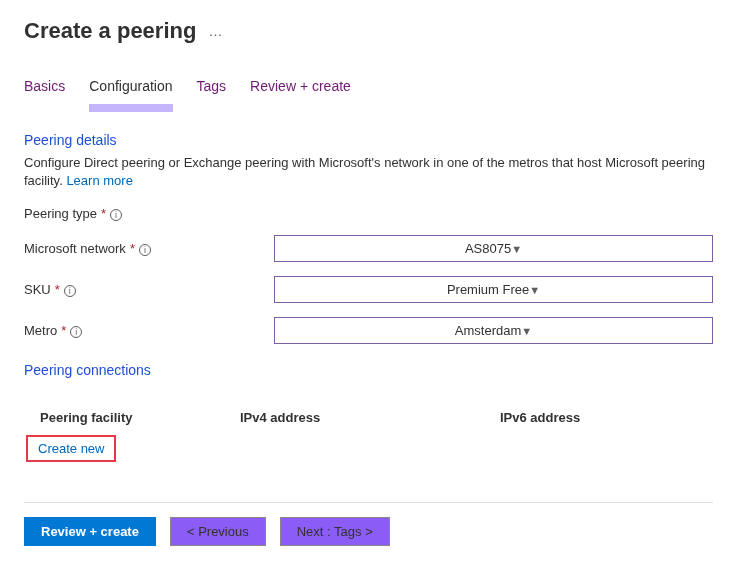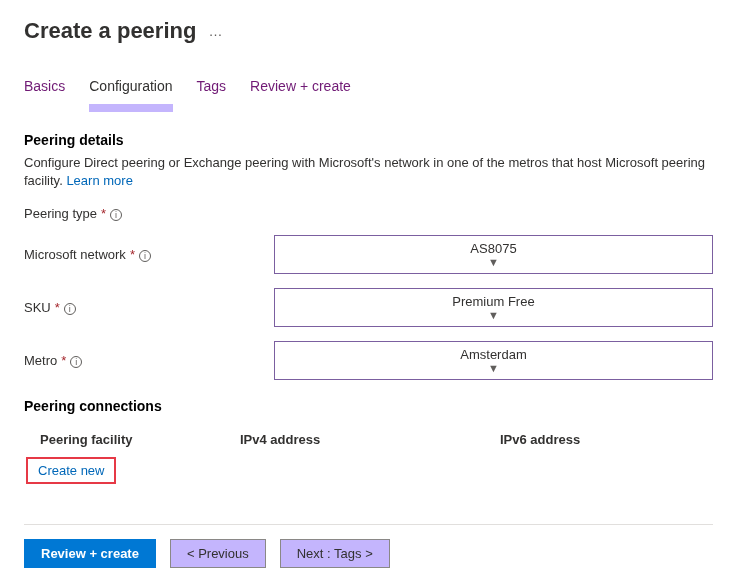--- a/index.html
+++ b/index.html
@@ -17,21 +17,21 @@
     .tabs { display: flex; gap: 24px; border-bottom: 0; margin-bottom: 20px; }
     .tab {
       padding: 6px 0 10px 0;
       font-size: 14px;
       color: #323130;
       cursor: pointer;
       border-bottom: 2px solid transparent;
     }
     .tab.active { border-bottom: 8px solid #c4b5fd; font-weight: 400; color:#323130;}
     .tab:not(.active){ color:#701a75; }
-    .section-head { font-size: 14px; font-weight: 700; color:#000000; margin-bottom:6px;}
+    .section-head { font-size: 14px; font-weight: 400; color:#1d4ed8; margin-bottom:6px;}
     .section-desc { font-size: 13px; color:#323130; line-height: 1.4; margin-bottom: 16px; }
     .link { color: #0067b8; cursor: pointer; text-decoration: none; }
     .form-row { display: flex; align-items: center; margin-bottom: 14px; }
     .form-label { width: 250px; display:flex; align-items:flex-end; gap:4px; font-size:13px; color:#323130;}
     .req { color:#a4262c; }
     .info-icon {
       width:12px; height:12px; border:1px solid #605e5c; border-radius:50%;
       display:inline-flex; align-items:center; justify-content:center;
       font-size:9px; color:#605e5c; cursor:pointer;
     }
@@ -42,43 +42,42 @@
     }
     .pill-option {
       padding: 3px 16px; cursor:pointer; background:#fff; color:#323130;
     }
     .pill-option.selected { background:#0078d4; color:#fff; }
     .dropdown {
       width:100%; border:1px solid #8a8886; padding:5px 8px;
       display:flex; justify-content:center; align-items:center;
       font-size:13px; cursor:pointer;
       border-color:#605e5c;
-      flex-direction:column;
     }
     .dropdown { border:1px solid #7b5fa0; }
     .chev { font-size:11px; color:#605e5c; }
     .section-gap { margin-top: 18px; }
     .conn-table-head {
       display:flex; gap: 40px; font-weight:600; font-size:13px;
-      margin-top:18px; margin-bottom:10px; padding-left:16px;
+      margin-top:32px; margin-bottom:10px; padding-left:16px;
     }
     .conn-col1 { width: 160px; }
     .conn-col2 { width: 220px; }
     .conn-col3 { width: 180px; }
     .create-new-box {
       display:inline-block; border:2px solid #e63946; padding:4px 10px; margin-left:2px;
     }
     .footer {
       position: relative; margin-top: 40px;
       border-top: 1px solid #e1dfdd; padding-top: 14px;
       display:flex; gap:14px;
     }
     .btn {
       font-size:13px; padding:6px 16px; cursor:pointer; border:1px solid #8a8886;
-      background:#c4b5fd; color:#323130; font-family:inherit;
+      background:#8b5cf6; color:#323130; font-family:inherit;
     }
     .btn-primary { background:#0078d4; border-color:#0078d4; color:#fff; font-weight:600;}
   </style>
 </head>
 <body>
 
 
 
 <div class="title-row">
   <h1 class="page-title">Create a peering</h1>

